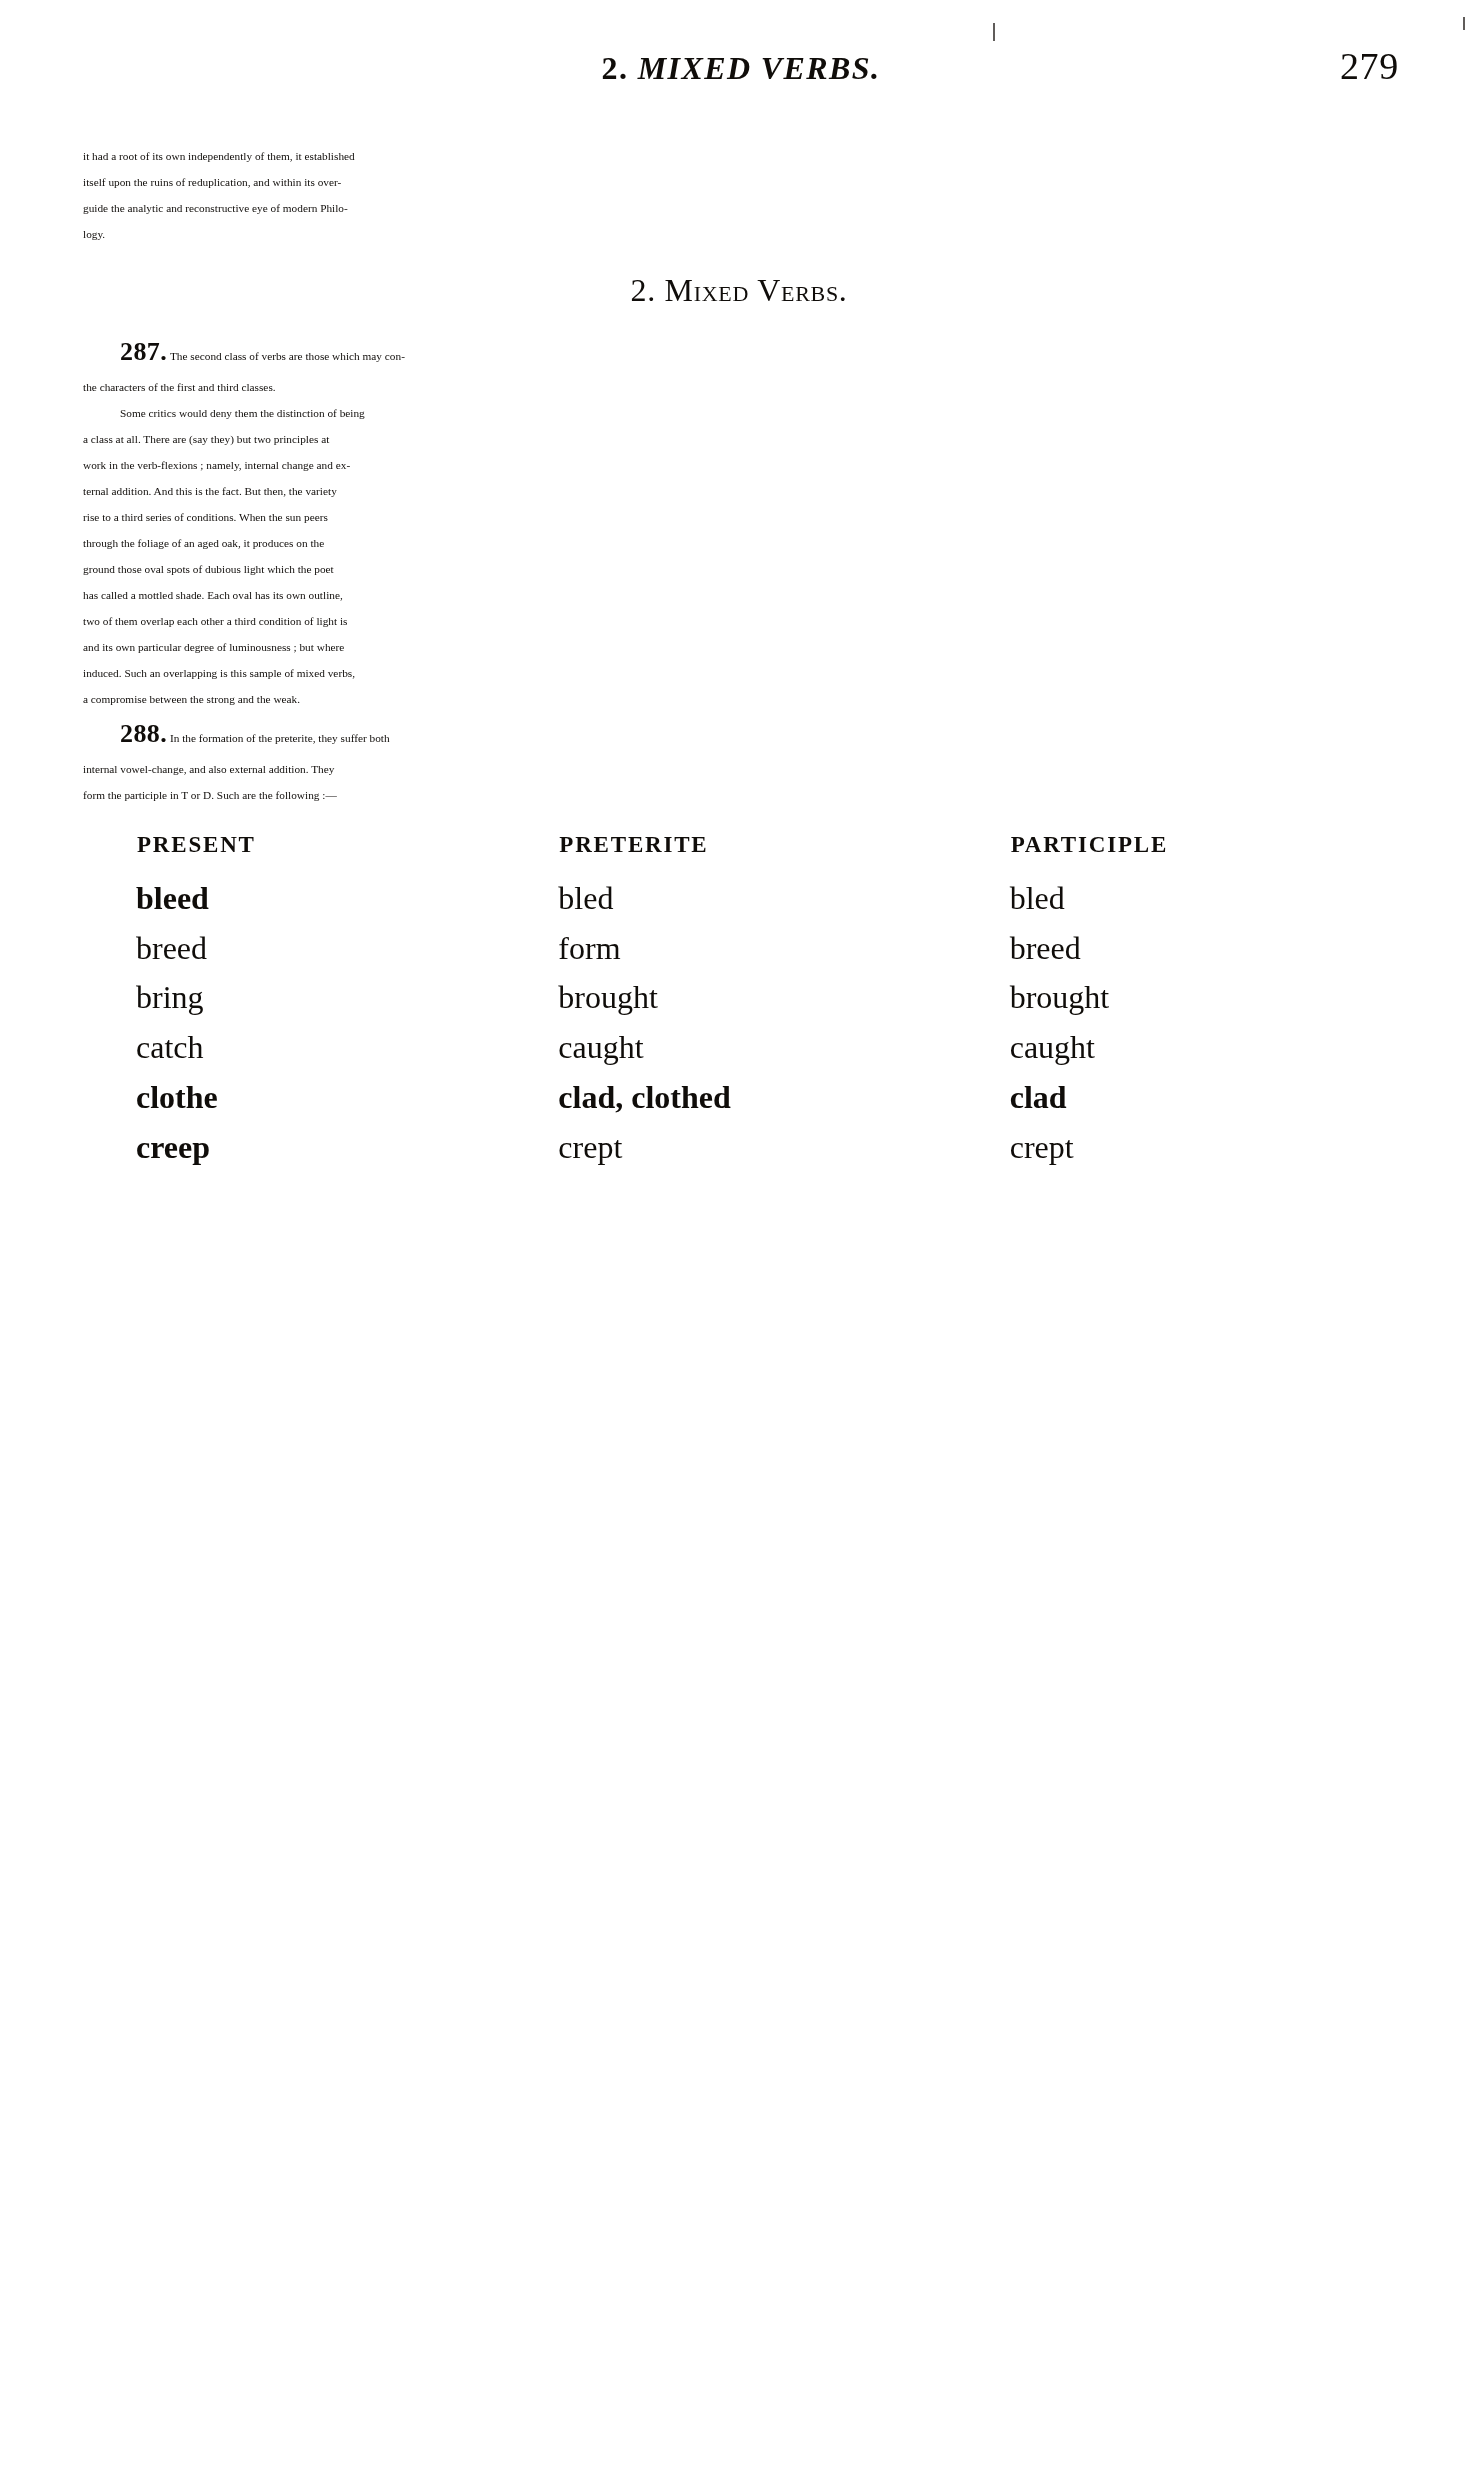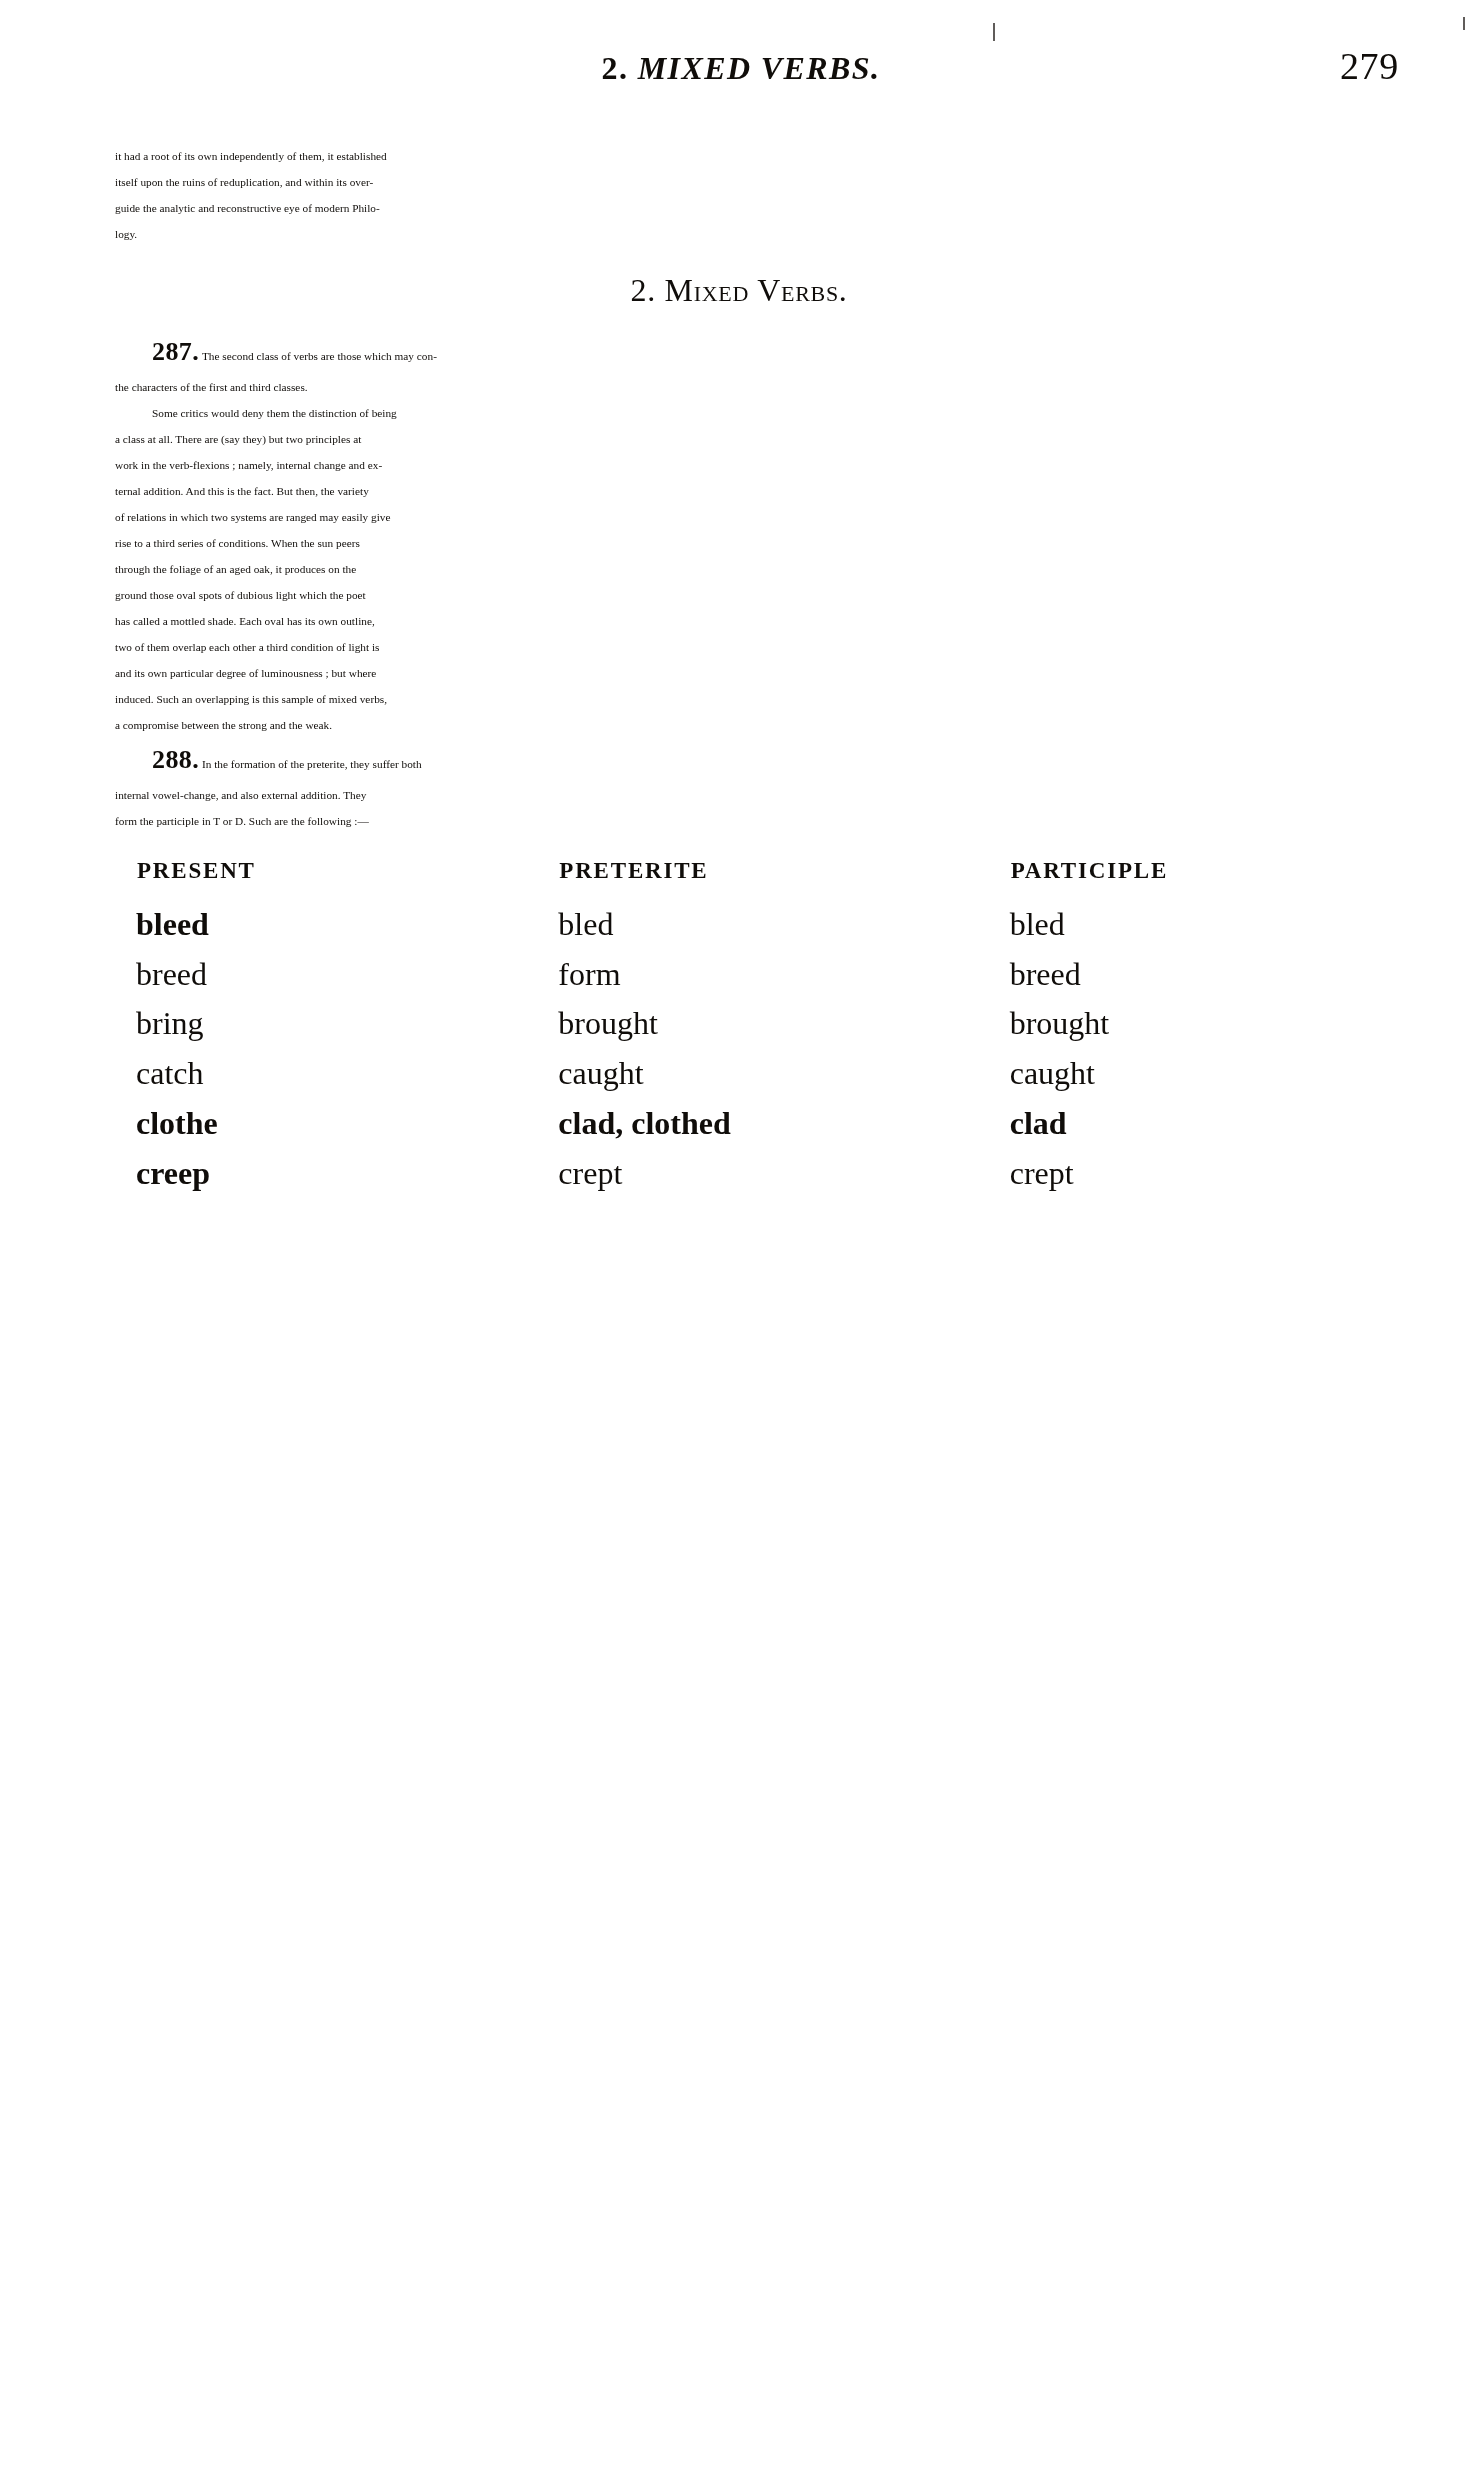--- a/index.html
+++ b/index.html
@@ -62,21 +62,20 @@
 
   
   .body {
     margin: 0 71px 0 67px;
   }
   .jline {
     display: flex;
     justify-content: space-between;
     white-space: nowrap;
     margin-bottom: 14px;
-    margin-left: 32px;
   }
   .jline.last {
     justify-content: flex-start;
   }
   .indent {
     display: inline-block;
     width: 37px;
   }
   .secnum {
     font-weight: bold;
@@ -175,23 +174,20 @@
       <div class="jline">
         <span>a class at all.   There are (say they) but two principles at</span>
       </div>
       <div class="jline">
         <span>work in the verb-flexions ; namely, internal change and ex-</span>
       </div>
       <div class="jline">
         <span>ternal addition.   And this is the fact.   But then, the variety</span>
       </div>
       <div class="jline">
-        <span>of relations in which two systems are ranged may easily give</span>
-      </div>
-      <div class="jline">
         <span>rise to a third series of conditions.   When the sun peers</span>
       </div>
       <div class="jline">
         <span>through the foliage of an aged oak, it produces on the</span>
       </div>
       <div class="jline">
         <span>ground those oval spots of dubious light which the poet</span>
       </div>
       <div class="jline">
         <span>has called a mottled shade.   Each oval has its own outline,</span>

